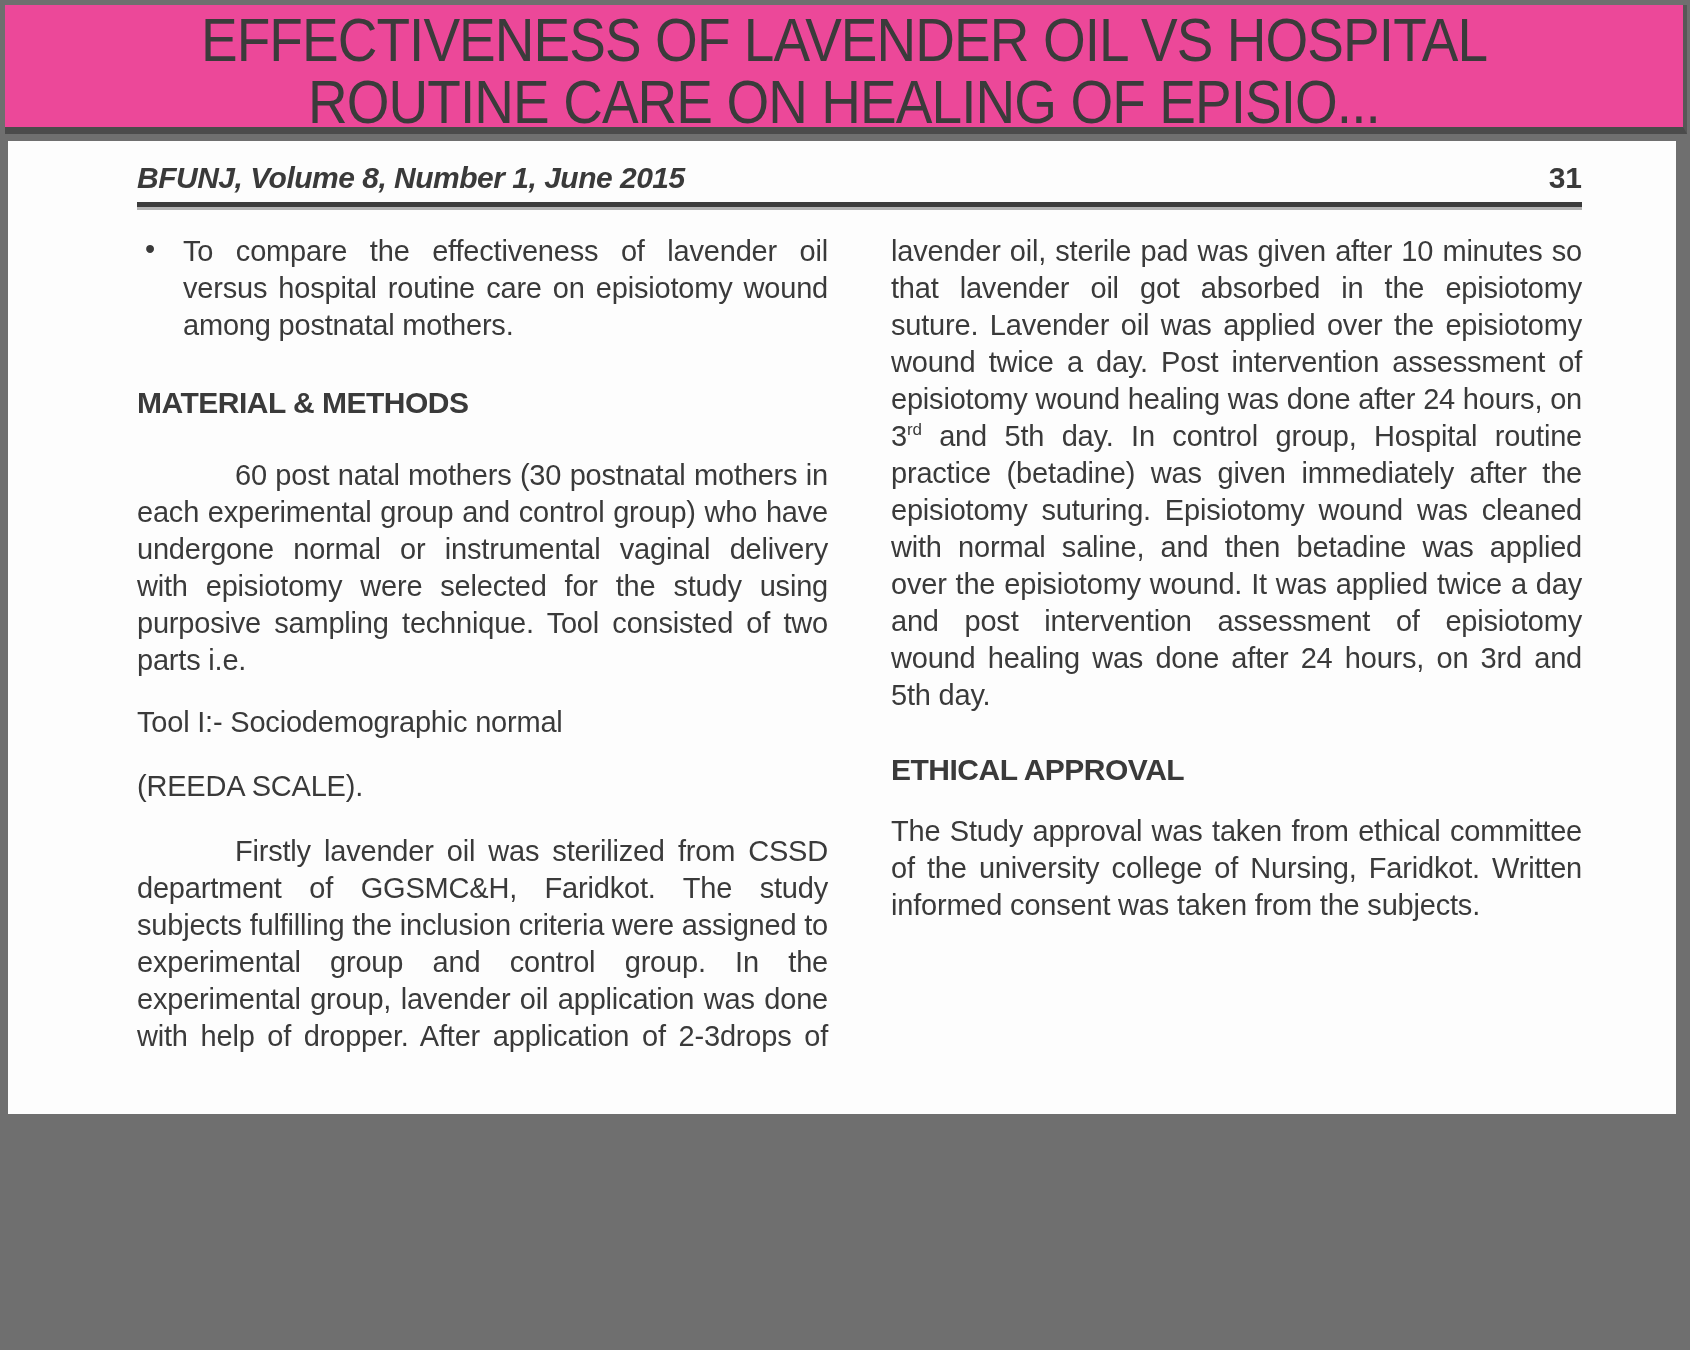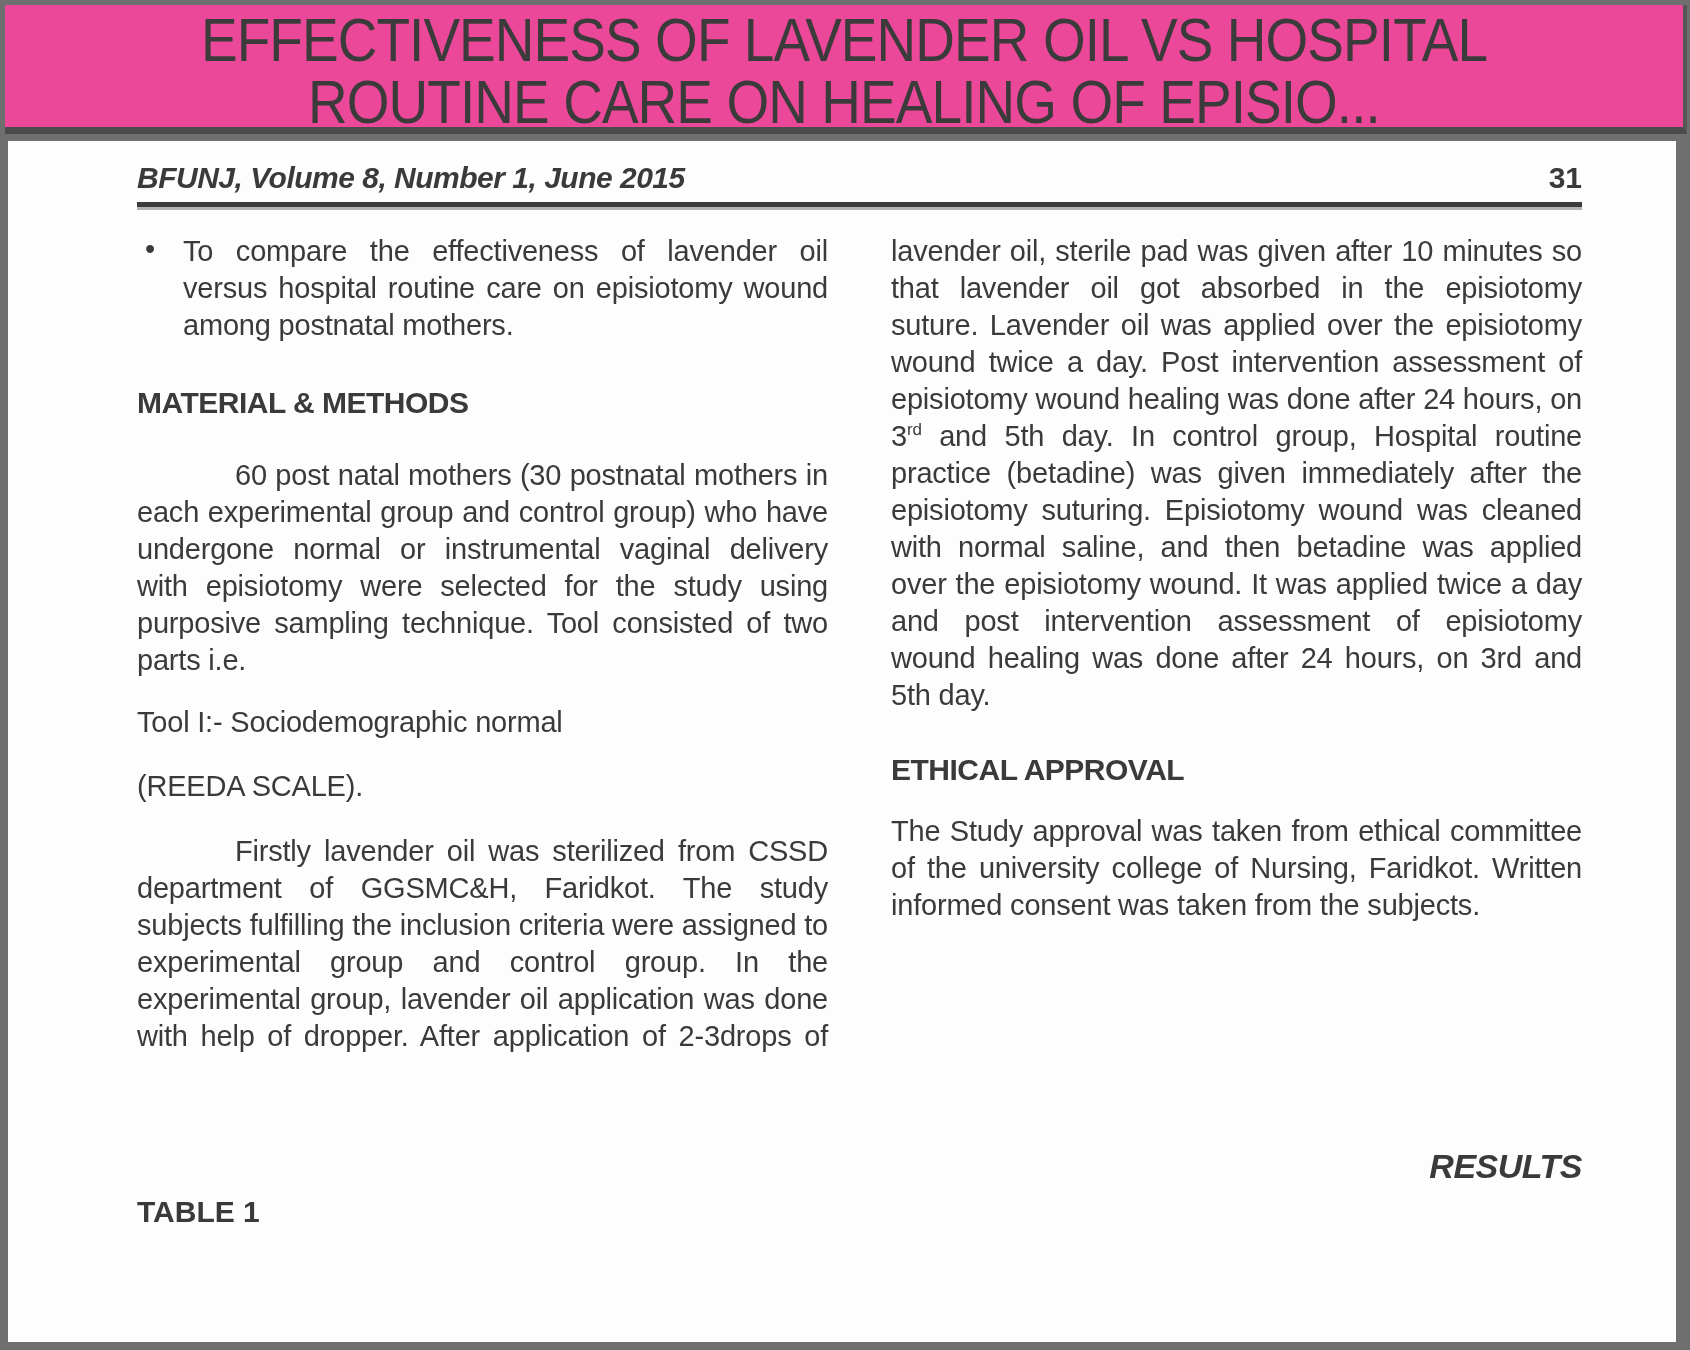--- a/index.html
+++ b/index.html
@@ -20,21 +20,21 @@
     padding-top:4px;
   }
   .banner-line{
     font-size:61px;line-height:62px;font-weight:400;color:#3b3b3b;
     letter-spacing:-1px;
     transform:scaleX(.9);transform-origin:center;
     white-space:nowrap;
   }
   
   .page{
-    position:absolute;left:8px;top:141px;width:1668px;height:1201px;
+    position:absolute;left:8px;top:141px;width:1668px;height:973px;
     background:#fdfdfd;
     box-sizing:border-box;
     padding:20px 94px 0 129px;
     overflow:hidden;
   }
   .hdr{
     display:flex;justify-content:space-between;align-items:flex-end;
     font-size:30px;line-height:34px;font-weight:bold;
   }
   .journal{font-style:italic;letter-spacing:-.5px;}

